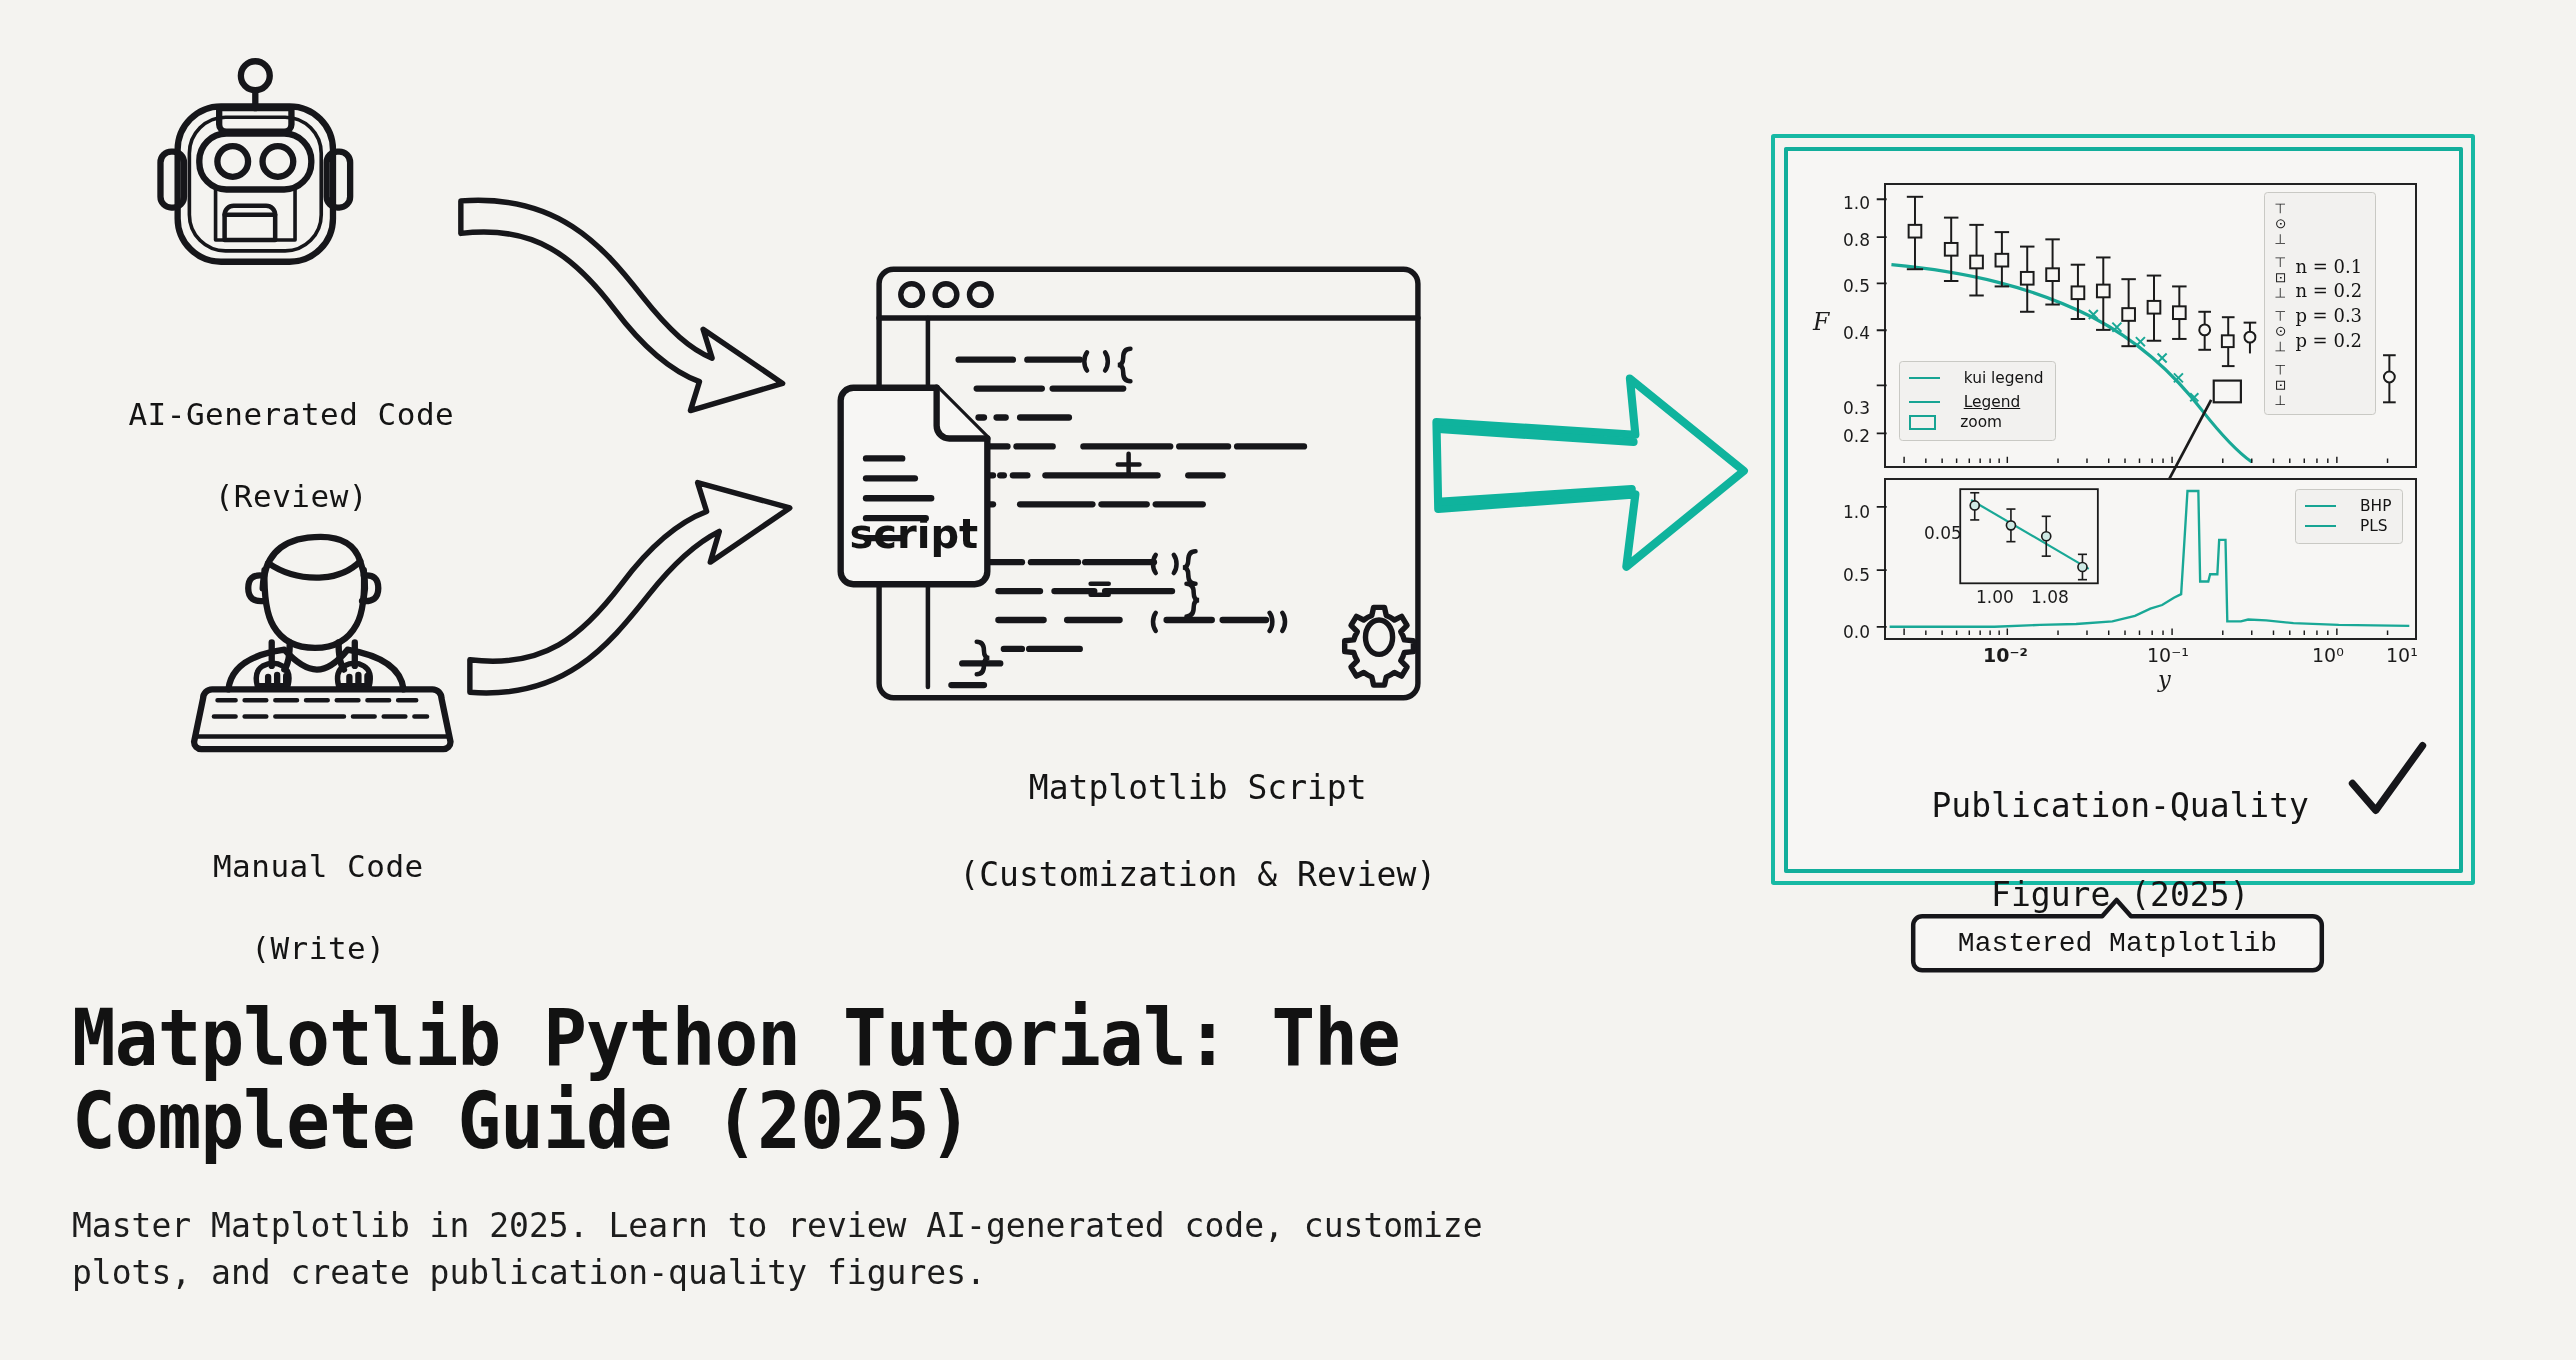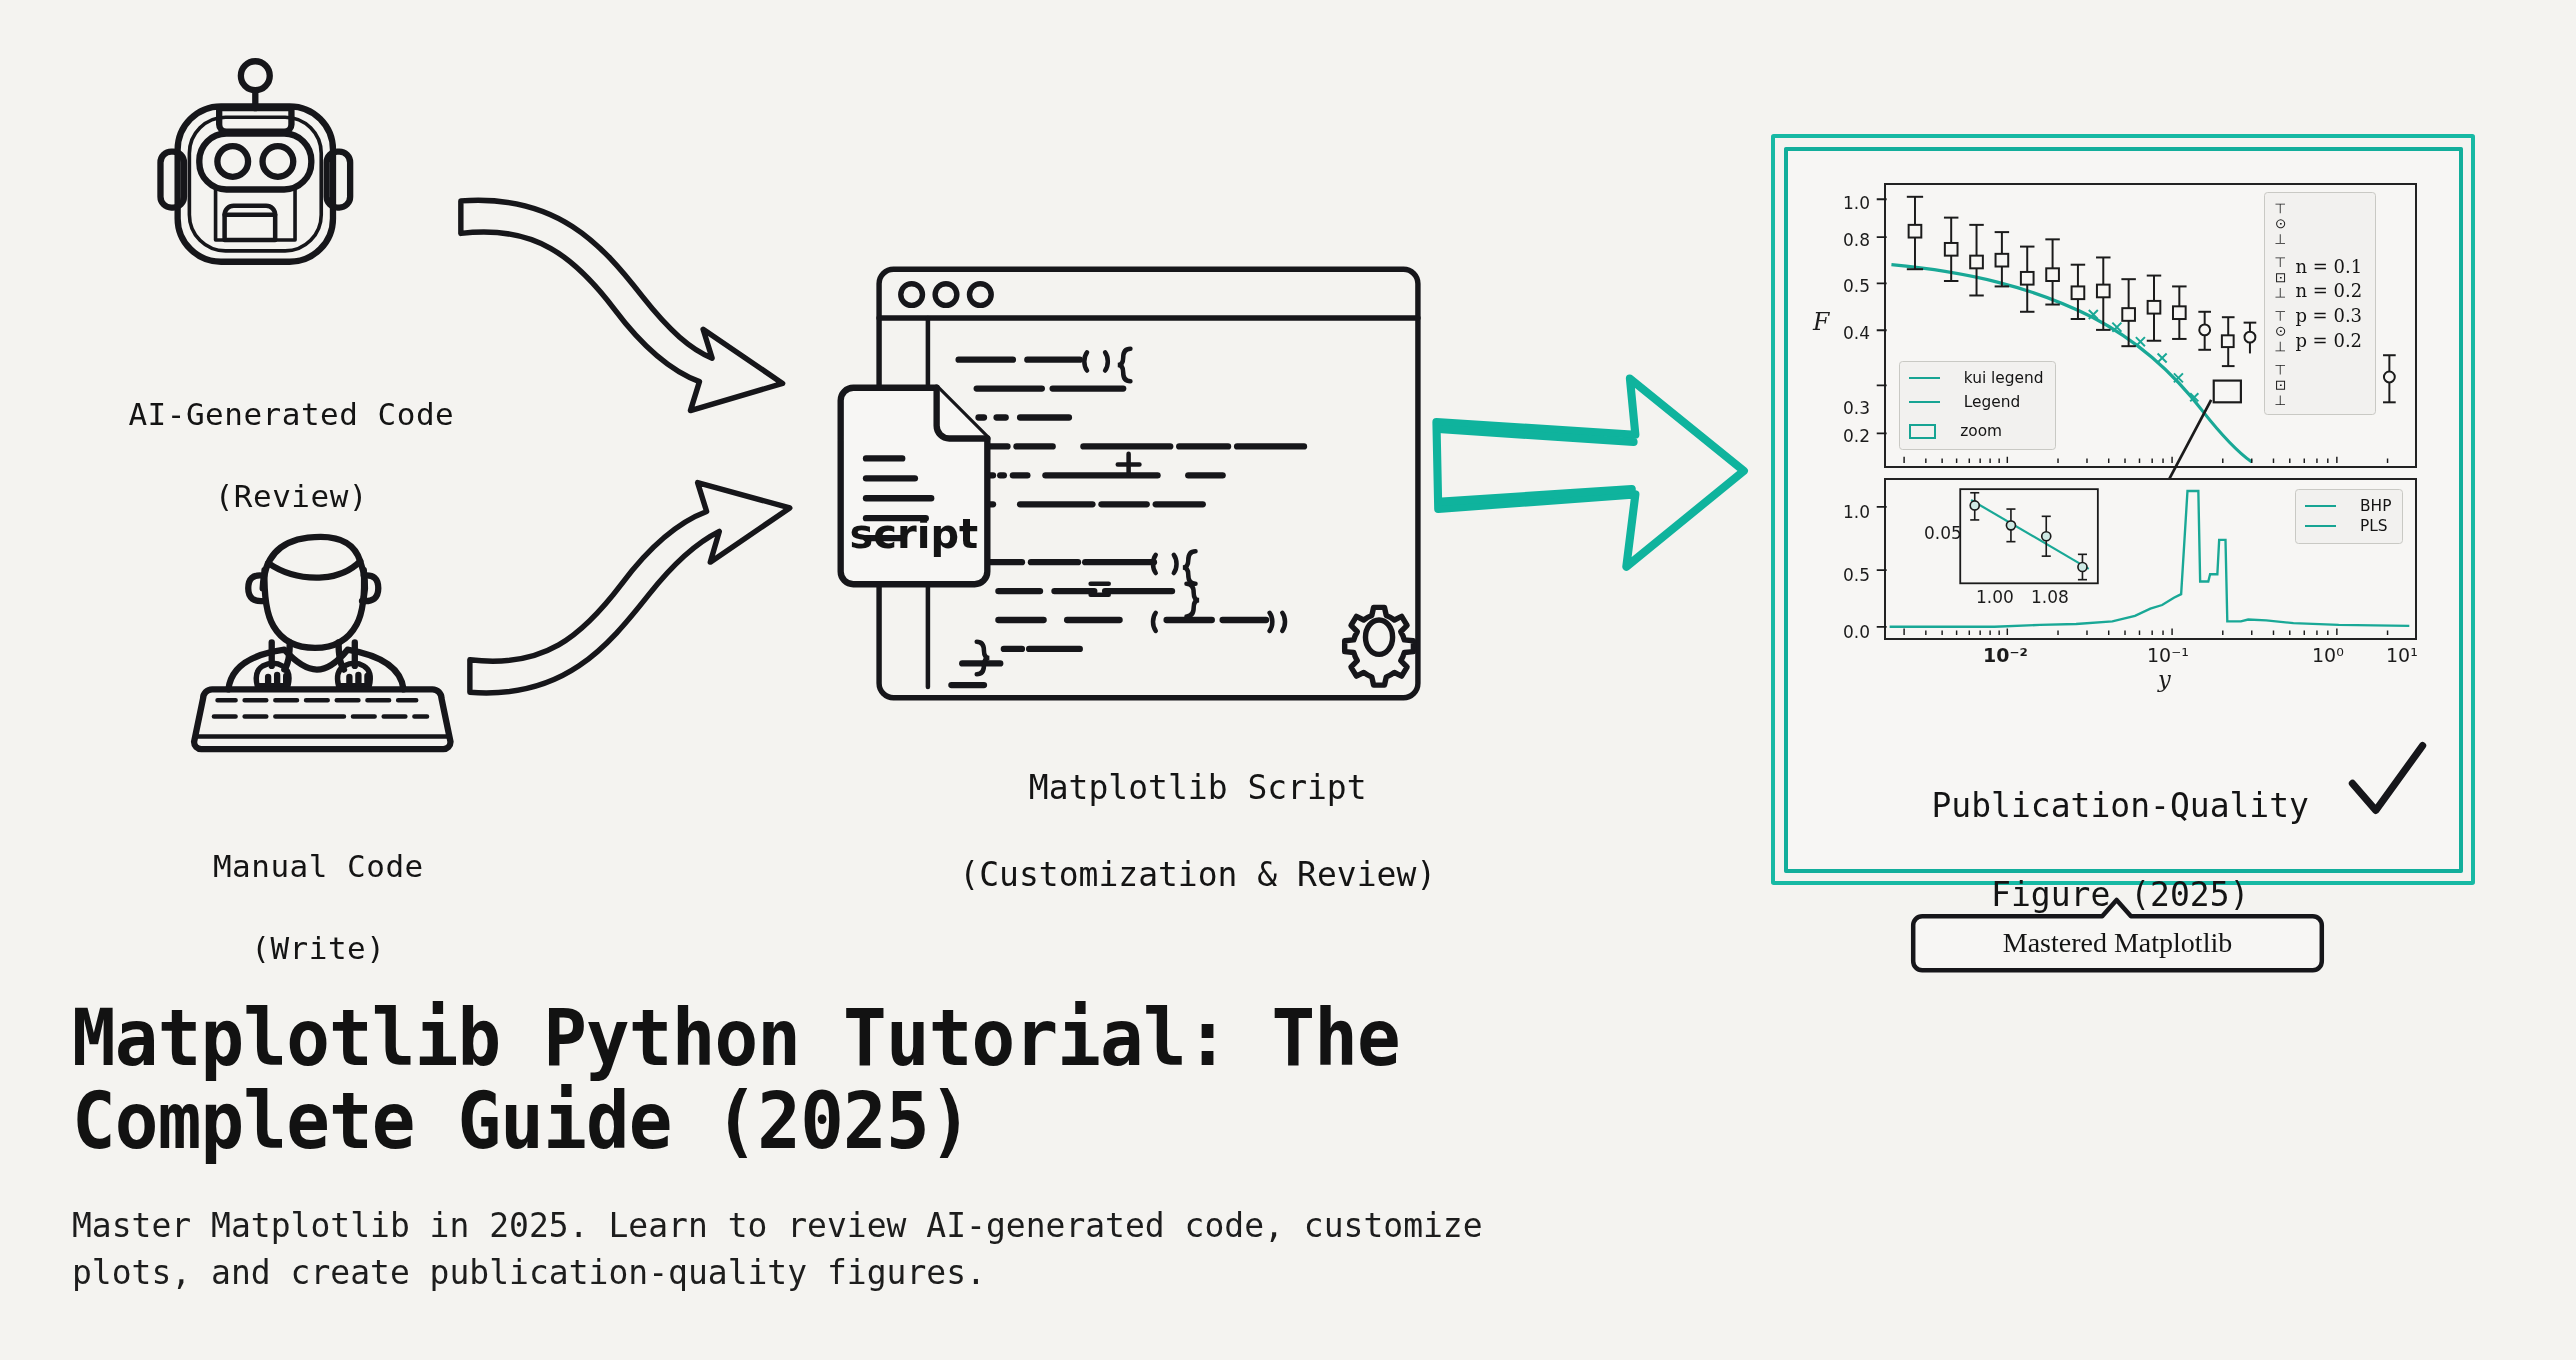--- a/index.html
+++ b/index.html
@@ -53,21 +53,21 @@
     font-family:"DejaVu Sans Mono","Liberation Mono",monospace;
     font-size:33px;
     line-height:1.34;
     color:#141414;
     white-space:pre;
   }
 
   
   .badge{
     position:absolute;
-    font-family:Liberation Serif, serif;
+    font-family:Liberation Mono, monospace;
     font-size:28px;
     color:#141414;
     display:flex;align-items:center;justify-content:center;
     white-space:pre;
     text-align:right;
   }
 
   
   .headline{
     position:absolute;
@@ -456,21 +456,21 @@
                  M316 307 v-7 M372 307 v-5 M404 307 v-5 M428 307 v-5 M446 307 v-5 M462 307 v-5 M476 307 v-5 M488 307 v-5
                  M498 307 v-7 M554 307 v-5"></path>
       </g>
     </svg>
 
     <div class="legend-box" style="left:12.7px;top:176px;padding:7.2px 11px 8.1px 9px;">
       <div class="legend-row" style="margin-bottom:6.3px;">
         <span class="lg-line"></span>
         <span>kui legend</span>
       </div>
-      <div class="legend-row" style="margin-bottom:11px;">
+      <div class="legend-row" style="margin-bottom:2px;text-decoration:underline;">
         <span class="lg-line"></span>
         <span>Legend</span>
       </div>
       <div class="legend-row">
         <span class="lg-rect"></span>
         <span>zoom</span>
       </div>
     </div>
     <div class="legend-box" style="left:378px;top:7.2px;padding:6.3px 12.7px 7.2px 7.2px;display:flex;gap:7.2px;align-items:center;">
       <div style="writing-mode:vertical-rl;transform:rotate(180deg);font-family:'DejaVu Sans','Liberation Sans',sans-serif;font-size:13.6px;color:#1b1b1b;letter-spacing:3.6px;white-space:nowrap;">⊢⊡⊣ ⊢⊙⊣ ⊢⊡⊣ ⊢⊙⊣</div>

